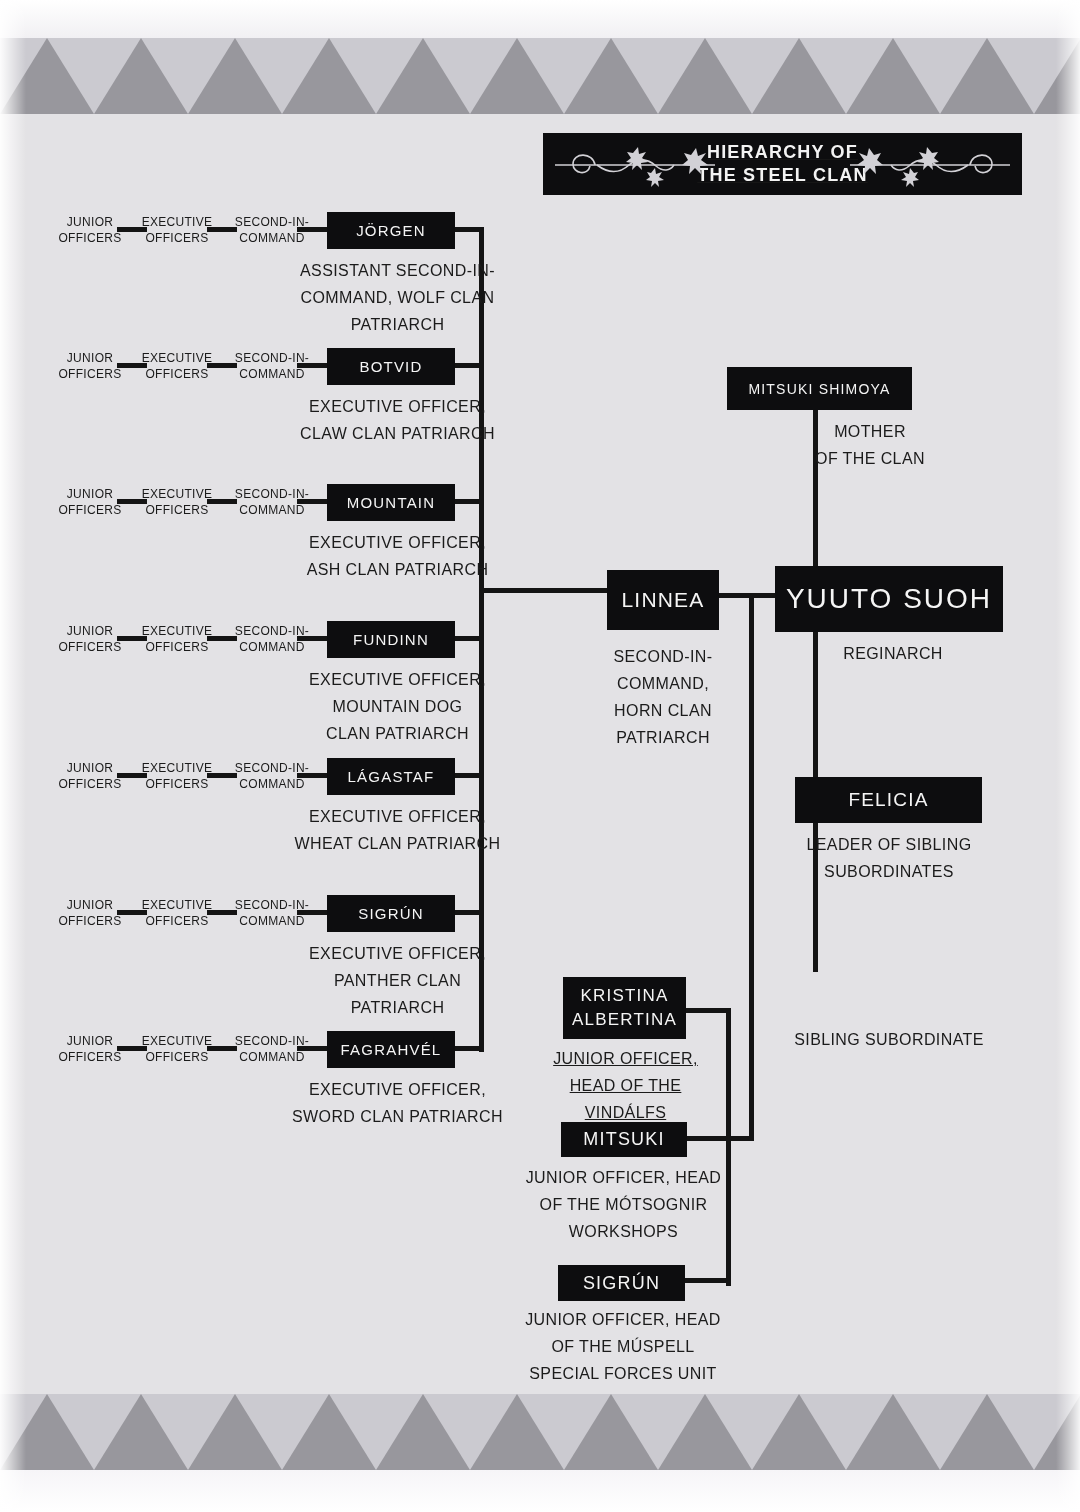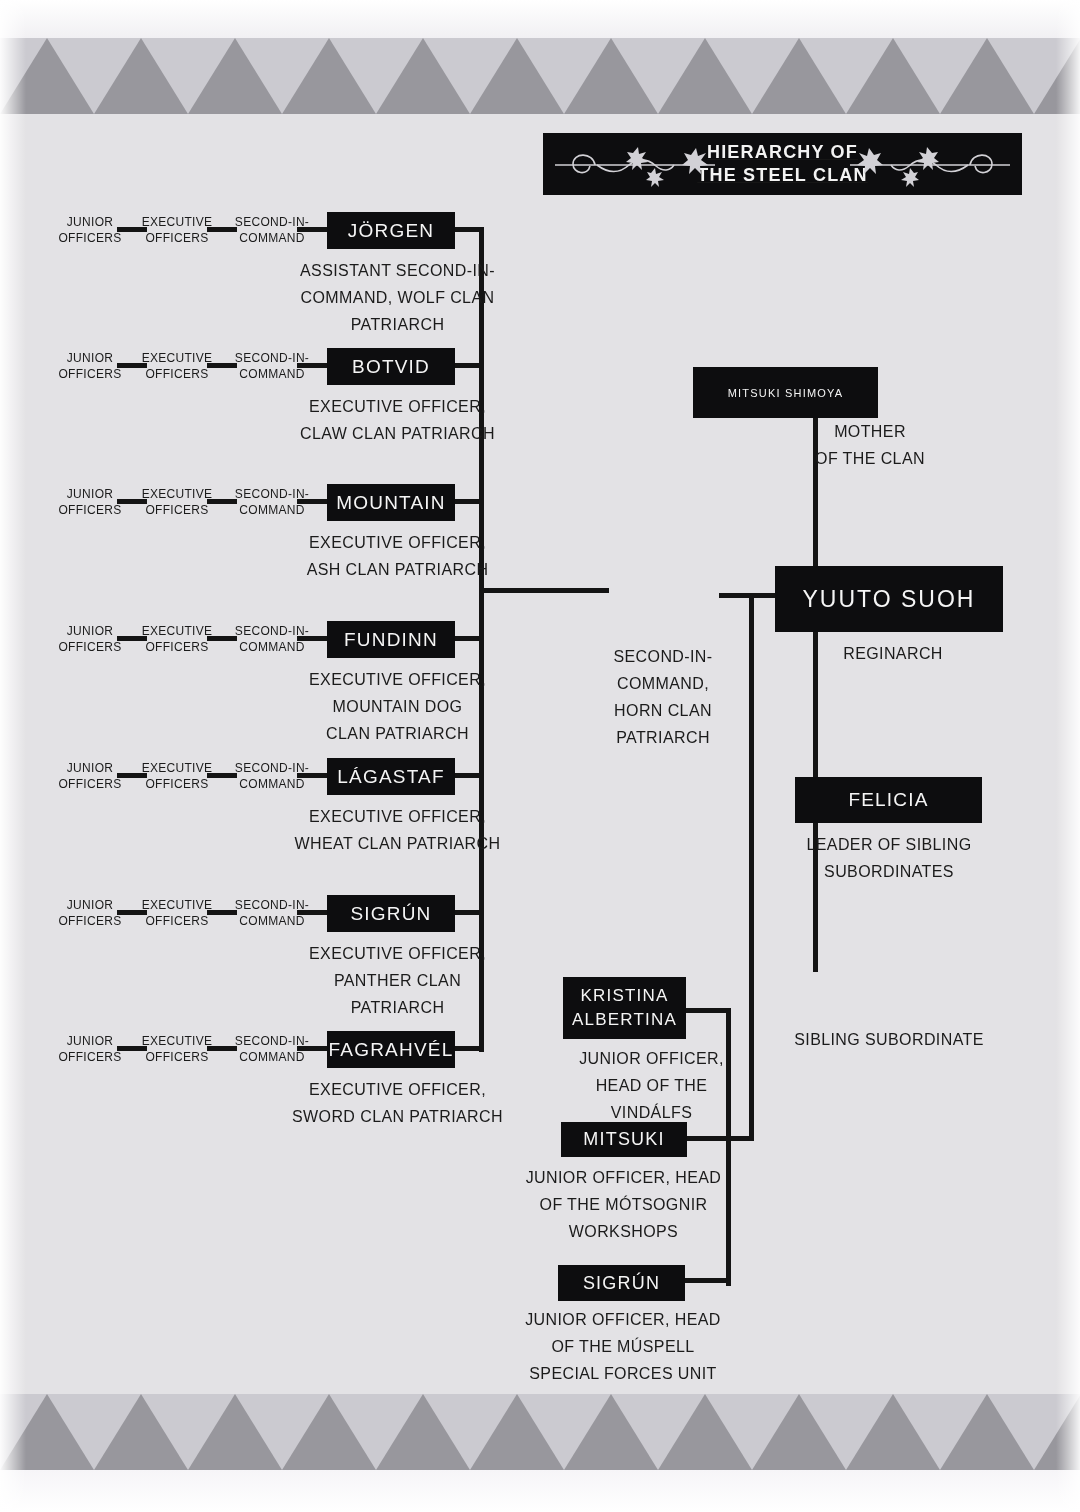--- a/index.html
+++ b/index.html
@@ -22,21 +22,21 @@
   .title-text{
     color:#f3f3f3;font-size:18px;line-height:23px;letter-spacing:1.2px;
     white-space:pre-line;text-align:center;font-weight:bold;
   }
   .flourish{position:absolute;top:6px;height:50px;width:160px;}
   .nbox{
     position:absolute;background:#0d0d0f;z-index:3;
     display:flex;align-items:center;justify-content:center;
     color:#f5f5f5;letter-spacing:1.2px;white-space:pre-line;text-align:center;
   }
-  .nbox.small{font-size:19px;}
+  .nbox.small{font-size:15px;}
   .cap{
     position:absolute;z-index:2;text-align:center;
     font-size:16px;line-height:27px;letter-spacing:0.4px;
     white-space:pre-line;color:#1b1b1b;
   }
   .rank{
     position:absolute;z-index:2;text-align:center;
     font-size:12px;line-height:16px;letter-spacing:0.3px;
     white-space:pre-line;color:#1b1b1b;
   }
@@ -196,48 +196,49 @@
 COMMAND</div>
   <div class="h-line" style="left:297px;top:1046px;width:30px;"></div>
   <div class="nbox small" style="left:327px;top:1031px;width:128px;height:37px;">FAGRAHVÉL</div>
   <div class="h-line" style="left:455px;top:1046px;width:29px;"></div>
   <div class="cap" style="left:285px;top:1076px;width:225px;">EXECUTIVE OFFICER,
 SWORD CLAN PATRIARCH</div>
 
   <div class="v-line" style="left:479px;top:227px;height:825px;"></div>
   <div class="h-line" style="left:479px;top:588px;width:130px;"></div>
 
+  <div class="nbox" style="left:607px;top:570px;width:112px;height:60px;font-size:21px;">LINNEA</div>
   <div class="cap" style="left:590px;top:643px;width:146px;">SECOND-IN-
 COMMAND,
 HORN CLAN
 PATRIARCH</div>
   <div class="h-line" style="left:719px;top:593px;width:56px;"></div>
 
   <div class="v-line" style="left:749px;top:593px;height:548px;"></div>
 
-  <div class="nbox" style="left:693px;top:367px;width:185px;height:51px;font-size:11px;">MITSUKI SHIMOYA</div>
+  <div class="nbox" style="left:727px;top:367px;width:185px;height:43px;font-size:14px;">MITSUKI SHIMOYA</div>
   <div class="v-line" style="left:813px;top:410px;height:158px;"></div>
   <div class="cap" style="left:795px;top:418px;width:150px;">MOTHER
 OF THE CLAN</div>
 
-  <div class="nbox" style="left:775px;top:566px;width:228px;height:66px;font-size:23px;letter-spacing:2px;">YUUTO SUOH</div>
+  <div class="nbox" style="left:775px;top:566px;width:228px;height:66px;font-size:28px;letter-spacing:2px;">YUUTO SUOH</div>
   <div class="cap" style="left:818px;top:640px;width:150px;">REGINARCH</div>
 
   <div class="v-line" style="left:813px;top:632px;height:340px;"></div>
 
   <div class="nbox" style="left:795px;top:777px;width:187px;height:46px;font-size:19px;">FELICIA</div>
   <div class="cap" style="left:798px;top:831px;width:182px;">LEADER OF SIBLING
 SUBORDINATES</div>
 
   <div class="cap" style="left:792px;top:1026px;width:194px;">SIBLING SUBORDINATE</div>
 
   <div class="nbox" style="left:563px;top:977px;width:123px;height:62px;font-size:17px;line-height:24px;">KRISTINA
 ALBERTINA</div>
   <div class="h-line" style="left:686px;top:1008px;width:45px;"></div>
-  <div class="cap" style="left:554px;top:1045px;width:195px;">JUNIOR OFFICER,
+  <div class="cap" style="left:528px;top:1045px;width:195px;text-decoration:underline;">JUNIOR OFFICER,
 HEAD OF THE VINDÁLFS</div>
 
   <div class="v-line" style="left:726px;top:1008px;height:278px;"></div>
 
   <div class="nbox" style="left:561px;top:1122px;width:126px;height:35px;font-size:18px;">MITSUKI</div>
   <div class="h-line" style="left:687px;top:1136px;width:67px;"></div>
   <div class="cap" style="left:521px;top:1164px;width:205px;">JUNIOR OFFICER, HEAD
 OF THE MÓTSOGNIR
 WORKSHOPS</div>
 

